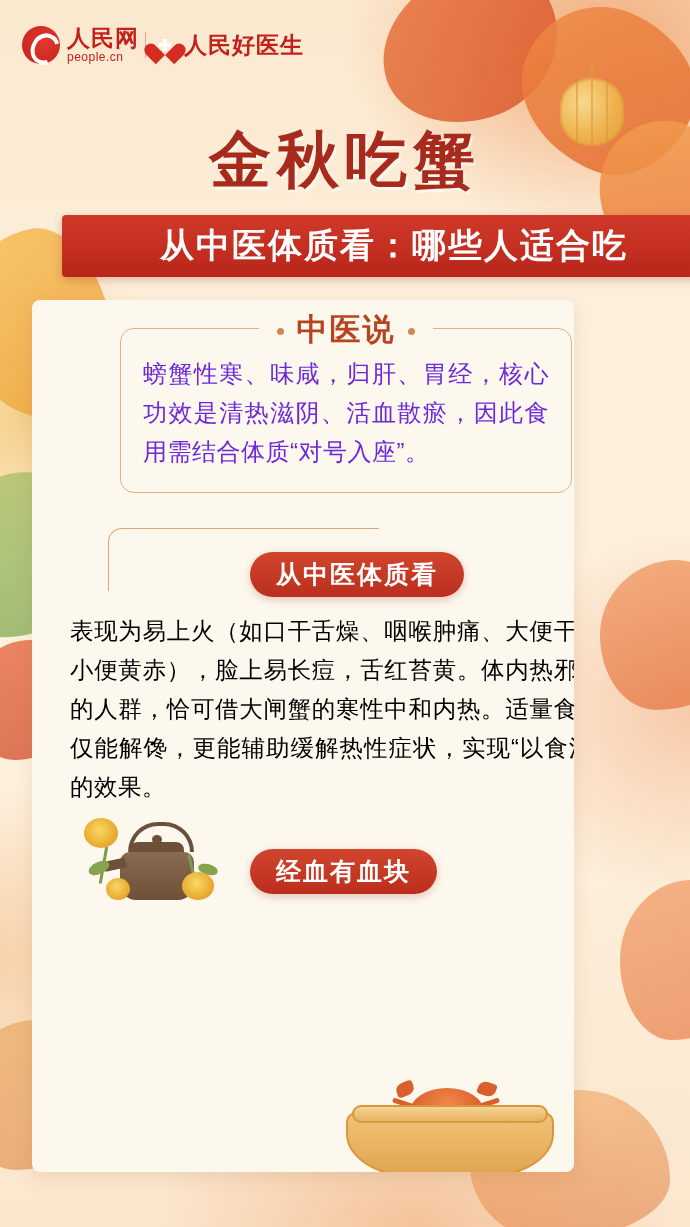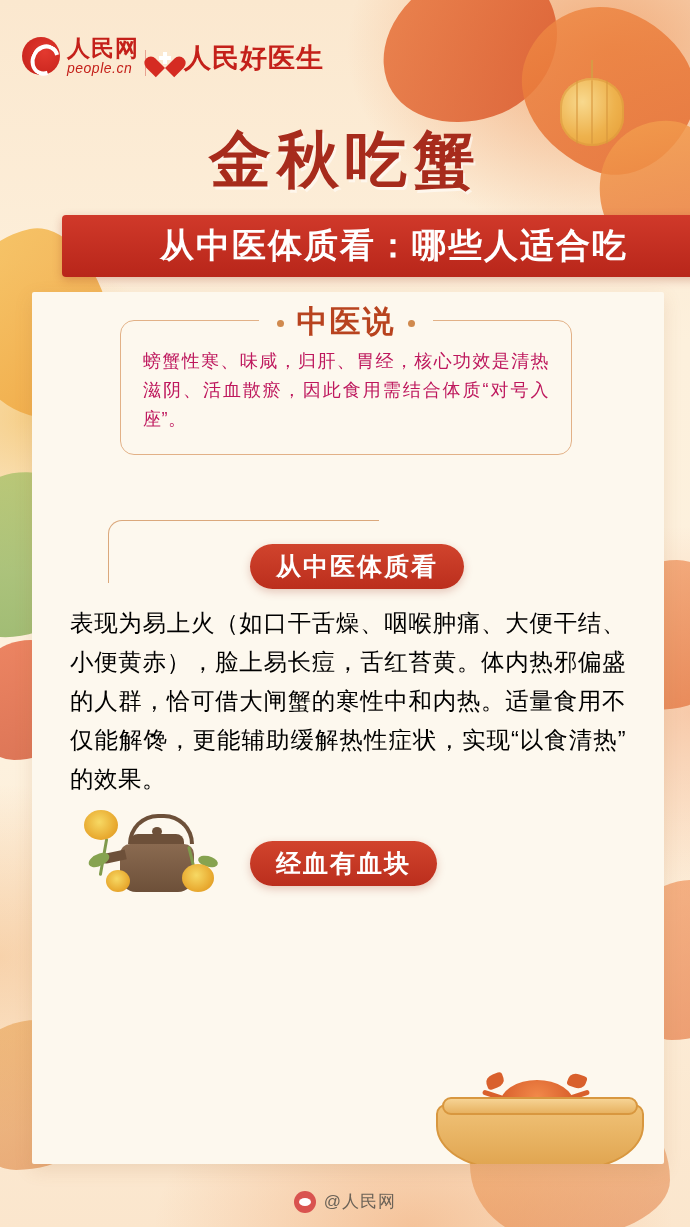--- a/index.html
+++ b/index.html
@@ -72,24 +72,24 @@
     position: absolute;
     top: 20px;
     width: 2px; height: 64px;
     background: rgba(215,150,60,.55);
     border-radius: 2px;
   }
 
   
   .header {
     position: absolute;
-    top: 36px;
+    top: 26px;
     left: 22px;
     display: flex;
-    align-items: flex-end;
+    align-items: center;
     gap: 6px;
     z-index: 5;
   }
   .logo-people {
     display: flex;
     align-items: center;
     gap: 7px;
   }
   .logo-mark {
     width: 38px;
@@ -109,24 +109,23 @@
     transform: rotate(28deg);
   }
   .logo-text-cn {
     font-size: 23px;
     font-weight: bold;
     color: #c4201a;
     letter-spacing: 1px;
     line-height: 1.05;
   }
   .logo-text-en {
-    font-size: 14px;
+    font-size: 12px;
     color: #c4201a;
     letter-spacing: .5px;
-    font-style: italic;
   }
   .logo-divider {
     width: 1px;
     height: 26px;
     background: rgba(196,32,26,.35);
   }
   .logo-doctor {
     display: flex;
     align-items: center;
     gap: 6px;
@@ -148,21 +147,21 @@
   .heart::before { left: 13px; transform: rotate(45deg); transform-origin: 0 100%; }
   .heart::after  { left: 0;   transform: rotate(-45deg); transform-origin: 100% 100%; }
   .heart .cross-v, .heart .cross-h {
     position: absolute;
     background: #fff;
     z-index: 2;
   }
   .heart .cross-v { left: 11px; top: 6px; width: 4px; height: 12px; }
   .heart .cross-h { left: 7px; top: 10px; width: 12px; height: 4px; }
   .logo-doctor-text {
-    font-size: 27px;
+    font-size: 23px;
     font-weight: bold;
     color: #c4201a;
     letter-spacing: 1px;
   }
 
   
   .title-main {
     position: absolute;
     top: 118px;
     width: 100%;
@@ -191,26 +190,26 @@
   .title-banner span {
     color: #ffffff;
     font-size: 34px;
     font-weight: bold;
     letter-spacing: 2px;
   }
 
   
   .card {
     position: absolute;
-    top: 292px;
+    top: 300px;
     left: 32px;
-    width: 632px;
+    width: 542px;
     height: 872px;
     background: #fdf8ee;
-    border-radius: 2px;
+    border-radius: 8px;
     box-shadow: 0 6px 18px rgba(170,110,60,.16);
     z-index: 4;
     overflow: hidden;
   }
 
   
   .tcm-box {
     position: absolute;
     top: 28px;
     left: 88px;
@@ -237,23 +236,23 @@
   }
   .tcm-title .dot {
     display: inline-block;
     width: 7px; height: 7px;
     border-radius: 50%;
     background: #d08a4e;
     vertical-align: middle;
     margin: 0 2px;
   }
   .tcm-text {
-    font-size: 18px;
+    font-size: 24px;
     line-height: 1.62;
-    color: #be185d;
+    color: #6d28d9;
     letter-spacing: .5px;
     text-align: justify;
   }
 
   
   .connector {
     position: absolute;
     left: 76px;
     top: 228px;
     width: 270px;
@@ -536,18 +535,14 @@
         <div class="crab-claw" style="left:86px; top:6px;  transform:rotate(200deg);"></div>
         <div class="crab-shell"></div>
       </div>
       <div class="basket">
         <div class="basket-rim"></div>
       </div>
     </div>
 
   </div>
 
-  <div class="footer">
-    <div class="weibo-icon"></div>
-    <div class="footer-text">@人民网</div>
-  </div>
 
 </div>
 
 </body></html>

